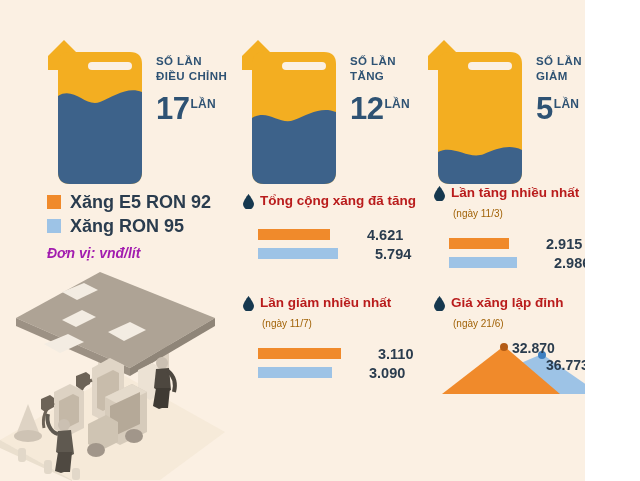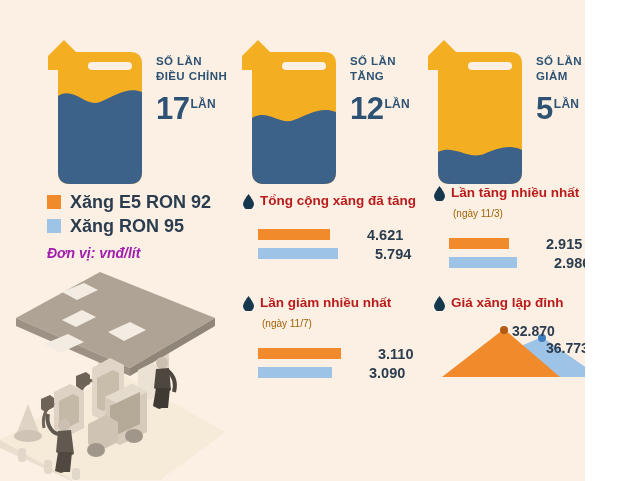--- a/index.html
+++ b/index.html
@@ -337,20 +337,21 @@
 
   <div class="stat s4">
     <div class="stat-head">
       <span class="drop-icon">
         <svg width="11" height="15" viewBox="0 0 11 15">
             <path d="M5.5,0 C5.5,0 0,7 0,10 A5.5,5.5 0 0,0 11,10 C11,7 5.5,0 5.5,0 Z" fill="#16384f"></path>
           </svg>
       </span>
       <span class="stat-title">Giá xăng lập đỉnh</span>
     </div>
+    <div class="stat-sub">(ngày 21/6)</div>
 
     <div class="peak-chart">
       <svg width="185" height="55" viewBox="0 0 185 55">
 
         <polygon points="6,54 100,14 158,54" fill="#9dc3e6"></polygon>
 
         <polygon points="0,54 62,6 118,54" fill="#f08a2b"></polygon>
 
         <circle cx="62" cy="7" r="4" fill="#b35b15"></circle>
         <circle cx="100" cy="15" r="4" fill="#3d7fc1"></circle>

